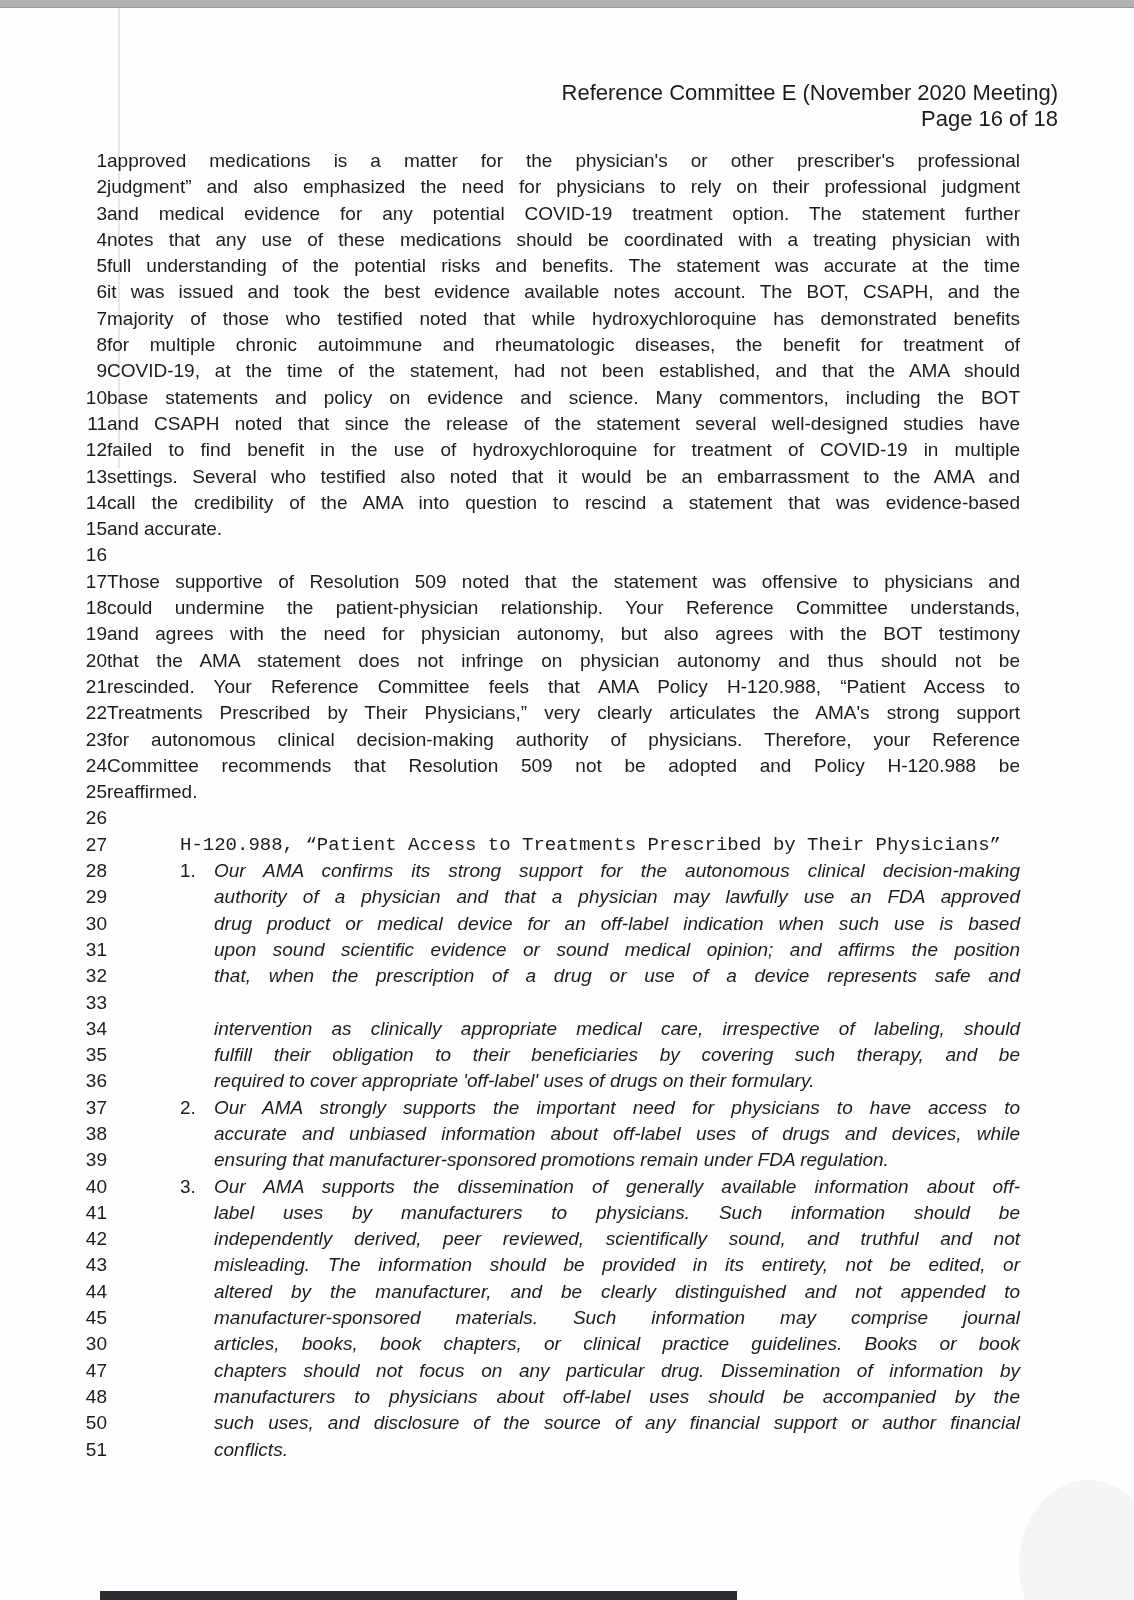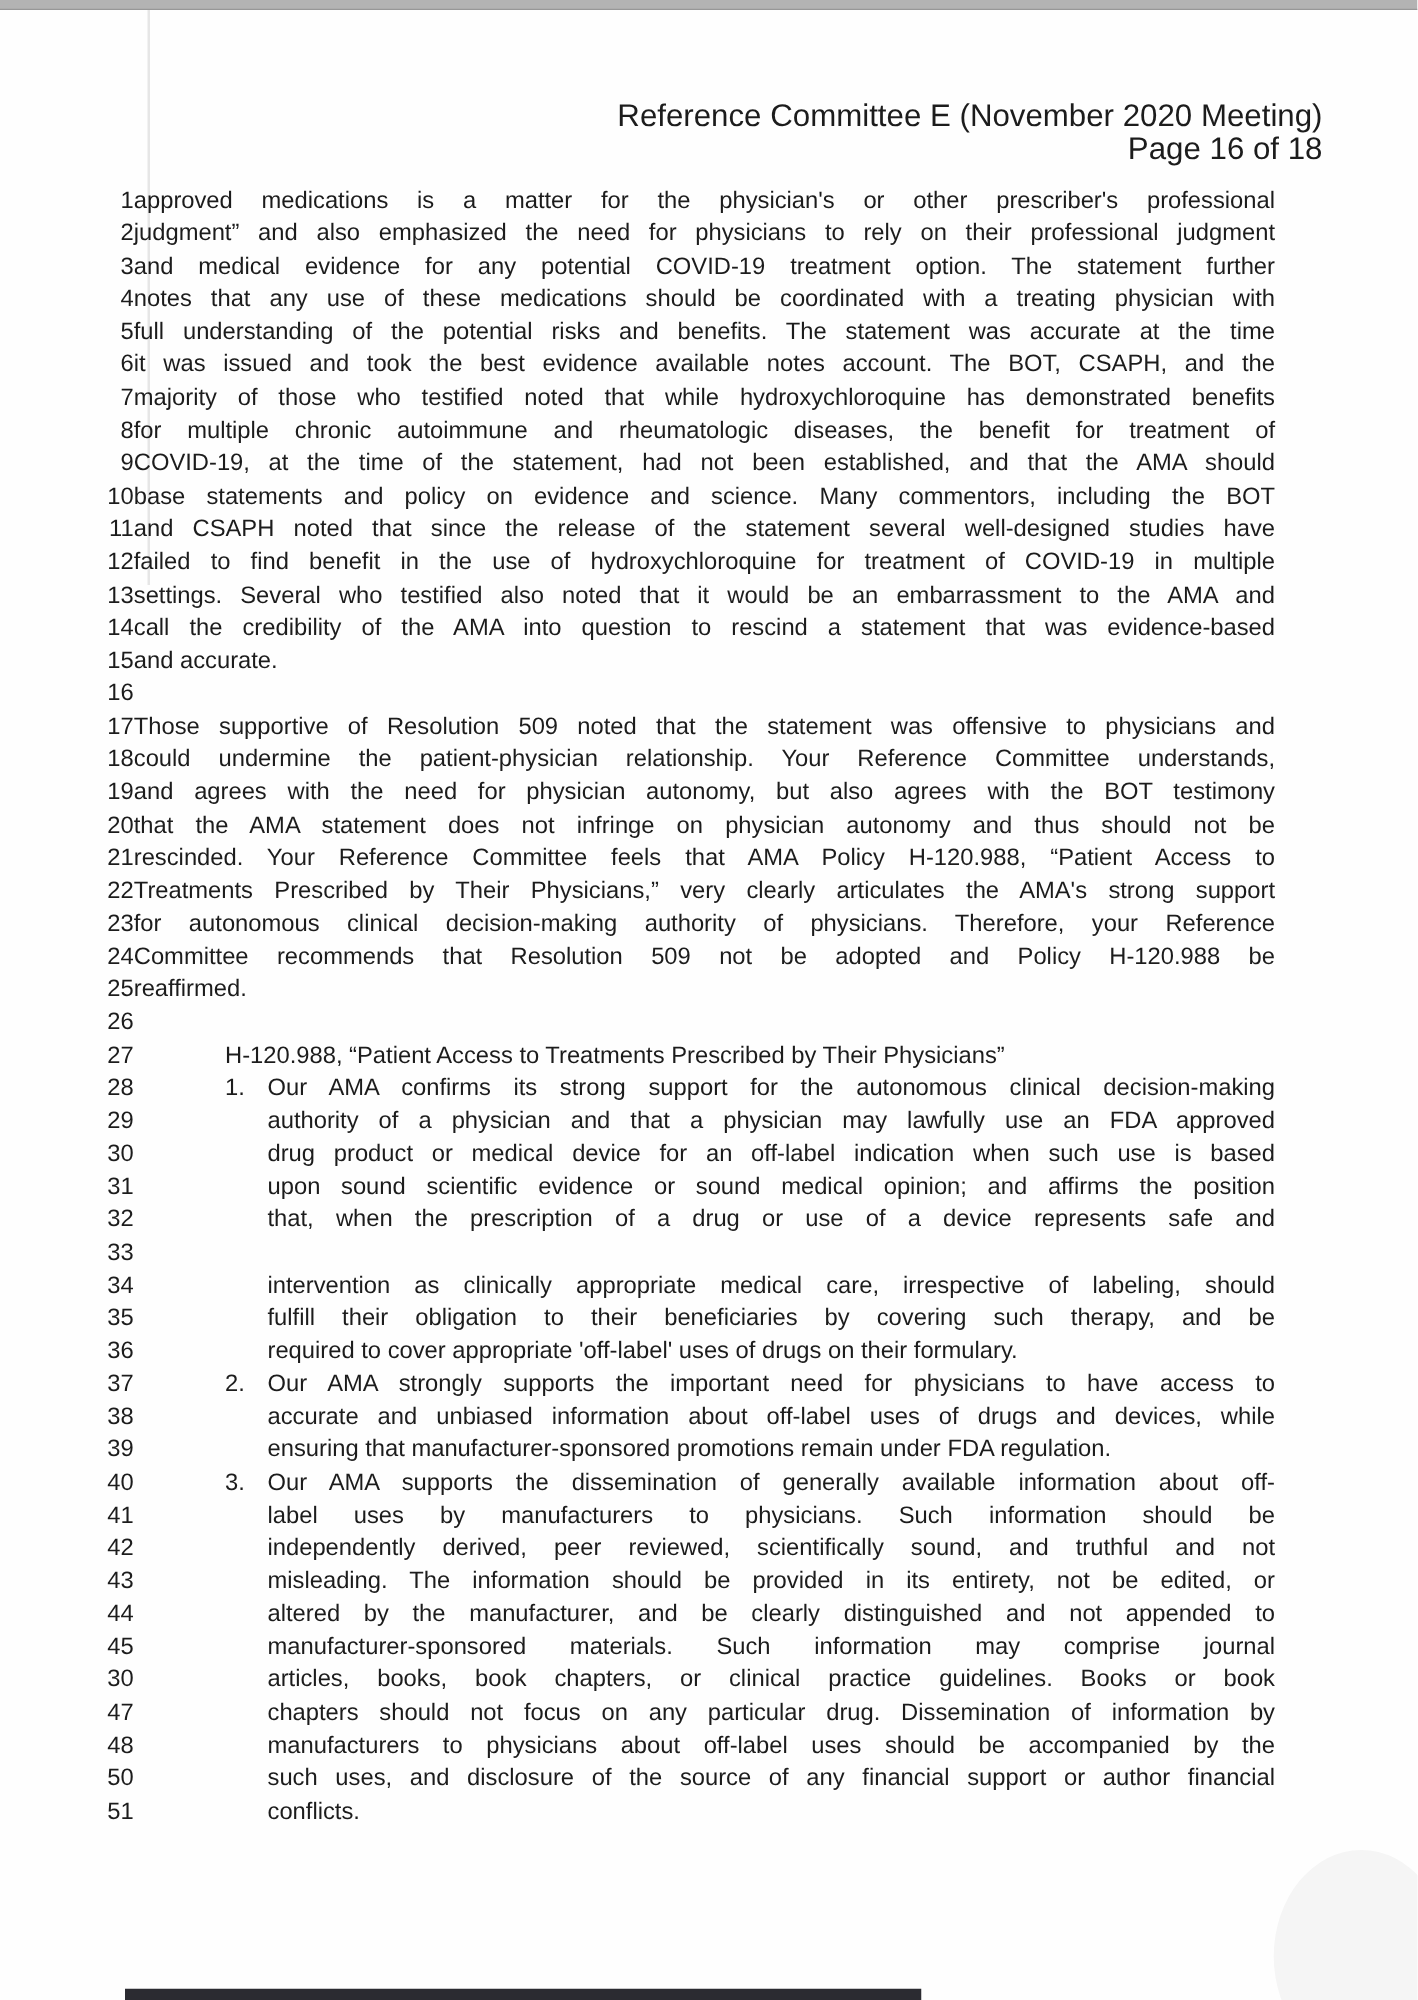--- a/index.html
+++ b/index.html
@@ -53,21 +53,21 @@
     width: 140px;
     height: 170px;
     border-radius: 50%;
     background: #f5f5f5;
   }
   .doc-header {
     position: absolute;
     top: 80px;
     right: 76px;
     text-align: right;
-    font-size: 25px;
+    font-size: 22px;
     line-height: 26.3px;
     white-space: nowrap;
   }
   .doc-body {
     position: absolute;
     top: 148px;
     left: 0;
     width: 1134px;
     font-size: 19px;
     line-height: 26.3px;
@@ -83,22 +83,22 @@
   }
   .txt {
     position: relative;
     width: 913px;
     flex: none;
   }
   .txt .t {
     display: block;
     white-space: normal;
   }
-  .ind-h .t { margin-left: 73px; }
-  .ind-li .t { margin-left: 107px; }
+  .ind-h .t { margin-left: 73px; font-family: Liberation Mono, monospace; }
+  .ind-li .t { margin-left: 107px; font-style: italic; }
   .mk {
     position: absolute;
     left: 73px;
     top: 0;
   }
   .j .t {
     text-align: justify;
     text-align-last: justify;
   }
 </style>

